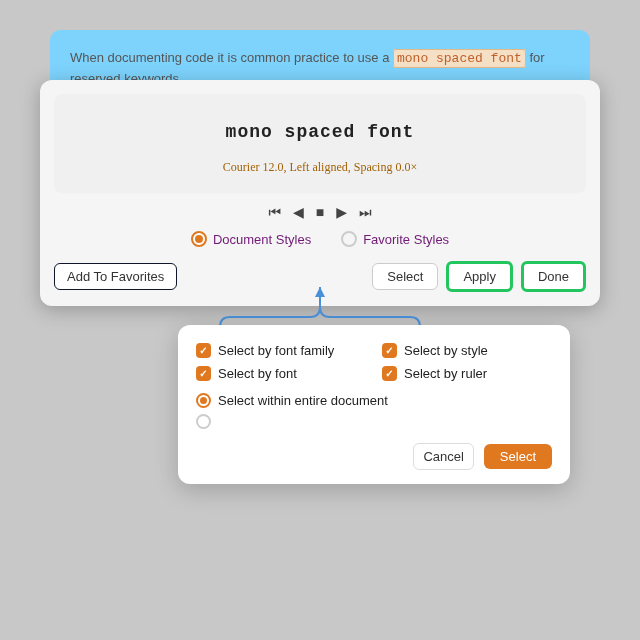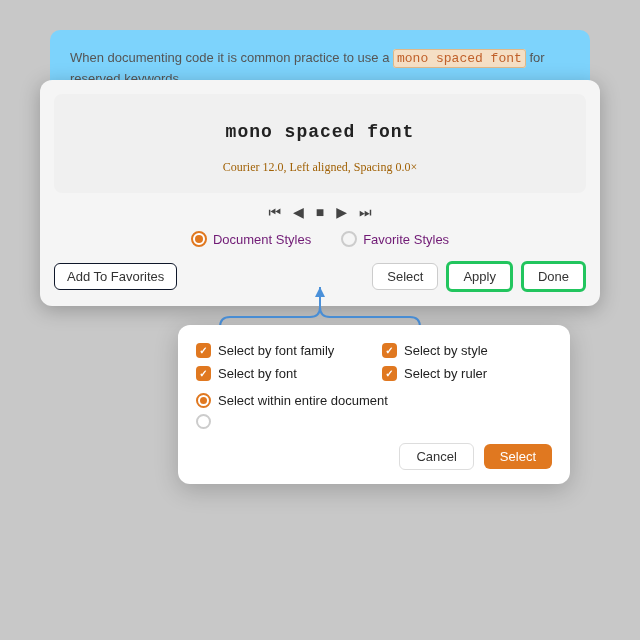--- a/index.html
+++ b/index.html
@@ -289,21 +289,21 @@
       display: flex;
       justify-content: flex-end;
       align-items: center;
       gap: 10px;
     }
 
     .btn-cancel {
       border: 1px solid #ddd;
       background: white;
       border-radius: 6px;
-      padding: 5px 16px;
+      padding: 5px 9px;
       font-size: 13px;
       color: #333;
       cursor: pointer;
     }
 
     .btn-select-orange {
       border: none;
       background: #e07820;
       border-radius: 6px;
       padding: 5px 16px;

